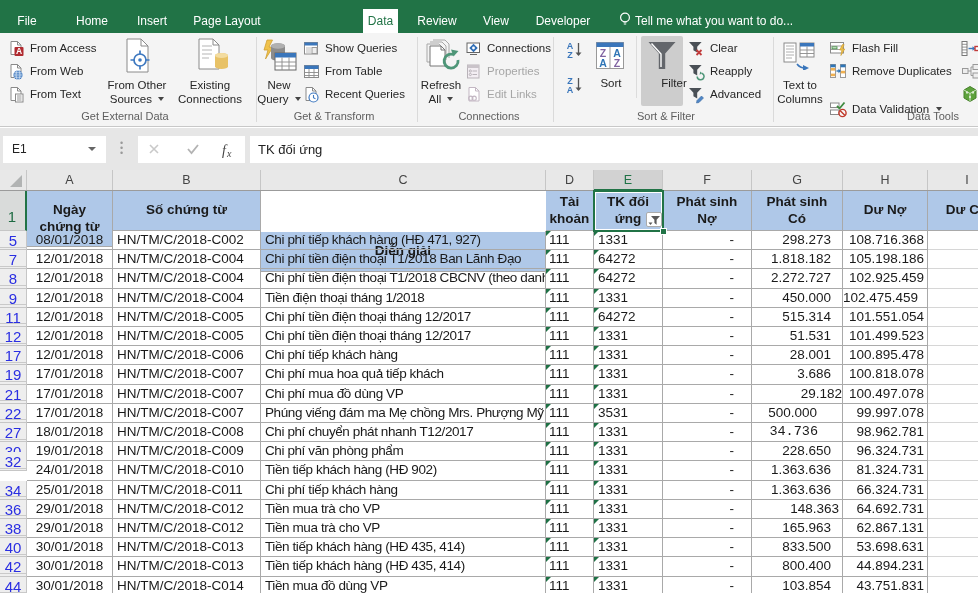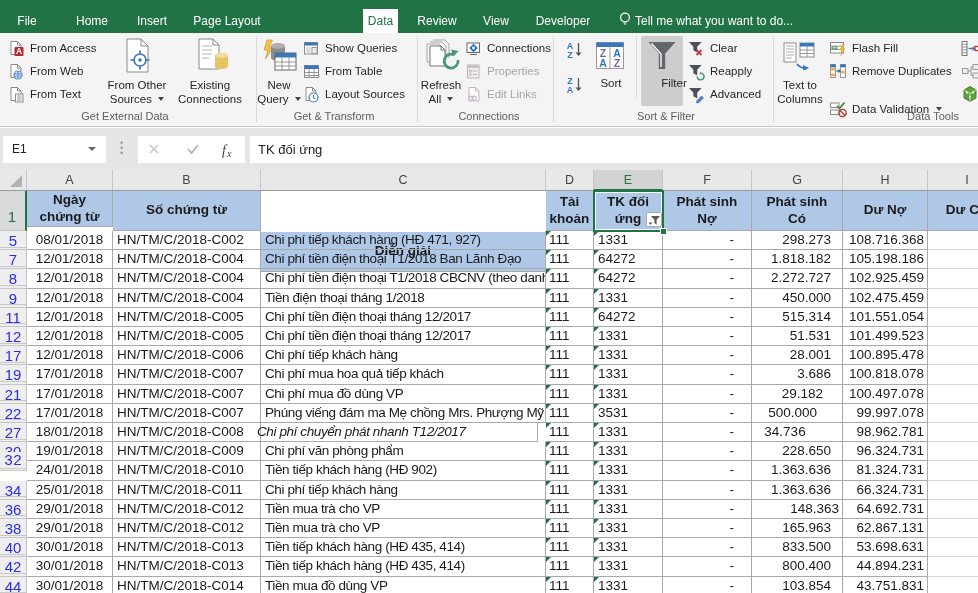--- a/index.html
+++ b/index.html
@@ -137,21 +137,21 @@
       </svg>
       <span>From Table</span>
     </div>
     <div class="sm" style="left:303px;top:50px;">
       <svg width="17" height="17" viewBox="0 0 17 17">
         <path d="M3 1.5 h6.5 l3.5 3.5 v9.5 h-10 z" fill="#fff" stroke="#8a8a8a"></path>
         <path d="M9.5 1.5 v3.5 h3.5" fill="none" stroke="#8a8a8a"></path>
         <circle cx="10.5" cy="11.5" r="4.5" fill="#fff" stroke="#3f79c0" stroke-width="1.2"></circle>
         <path d="M10.5 9 v2.7 l2 1.2" stroke="#3f79c0" stroke-width="1.1" fill="none"></path>
       </svg>
-      <span>Layout Sources</span>
+      <span>Recent Queries</span>
     </div>
     <div class="glabel" style="left:264px;width:140px;">Get &amp; Transform</div>
     <div class="sep" style="left:417px;"></div>
     <svg class="abs" style="left:424px;top:6px;" width="38" height="36" viewBox="0 0 38 36">
 <path d="M3 5 h12 l4 4 v14 h-16 z" fill="none" stroke="#a8a8a8"></path>
 <path d="M6 3 h12 l4 4 v14" fill="none" stroke="#a8a8a8"></path>
 <path d="M9 1 h12 l4 4 v14" fill="none" stroke="#a8a8a8"></path>
 <path d="M6 7 h11 l4 4 v16 h-15 z" fill="#fff" stroke="#777"></path>
 <path d="M17 7 v4 h4" fill="none" stroke="#777"></path>
 <path d="M29.5 15.5 a7 7 0 1 0 4.5 5.5" fill="none" stroke="#4e9678" stroke-width="2.8"></path>
@@ -346,31 +346,31 @@
       <div class="rh" style="top:78.4px;height:19.2px;line-height:19.2px;">8<i style="position:absolute;left:0;right:0;bottom:1.5px;height:1px;background:#c9c9c9"></i></div>
       <div class="rh" style="top:97.60000000000001px;height:19.2px;line-height:19.2px;">9<i style="position:absolute;left:0;right:0;bottom:1.5px;height:1px;background:#c9c9c9"></i></div>
       <div class="rh" style="top:116.80000000000001px;height:19.2px;line-height:19.2px;">11<i style="position:absolute;left:0;right:0;bottom:1.5px;height:1px;background:#c9c9c9"></i></div>
       <div class="rh" style="top:136.0px;height:19.2px;line-height:19.2px;">12<i style="position:absolute;left:0;right:0;bottom:1.5px;height:1px;background:#c9c9c9"></i></div>
       <div class="rh" style="top:155.2px;height:19.2px;line-height:19.2px;">17<i style="position:absolute;left:0;right:0;bottom:1.5px;height:1px;background:#c9c9c9"></i></div>
       <div class="rh" style="top:174.39999999999998px;height:19.2px;line-height:19.2px;">19<i style="position:absolute;left:0;right:0;bottom:1.5px;height:1px;background:#c9c9c9"></i></div>
       <div class="rh" style="top:193.59999999999997px;height:19.2px;line-height:19.2px;">21<i style="position:absolute;left:0;right:0;bottom:1.5px;height:1px;background:#c9c9c9"></i></div>
       <div class="rh" style="top:212.79999999999995px;height:19.2px;line-height:19.2px;">22<i style="position:absolute;left:0;right:0;bottom:1.5px;height:1px;background:#c9c9c9"></i></div>
       <div class="rh" style="top:231.99999999999994px;height:19.2px;line-height:19.2px;">27<i style="position:absolute;left:0;right:0;bottom:1.5px;height:1px;background:#c9c9c9"></i></div>
       <div class="rh" style="top:251.19999999999993px;height:19.2px;line-height:19.2px;">30<i style="position:absolute;left:0;right:0;bottom:1.5px;height:1px;background:#c9c9c9"></i></div>
-      <div class="rh" style="top:261px;height:19.2px;line-height:19.2px;font-family:Liberation Mono, monospace;">32<i style="position:absolute;left:0;right:0;bottom:1.5px;height:1px;background:#c9c9c9"></i></div>
+      <div class="rh" style="top:261px;height:19.2px;line-height:19.2px;">32<i style="position:absolute;left:0;right:0;bottom:1.5px;height:1px;background:#c9c9c9"></i></div>
       <div class="rh" style="top:289.5999999999999px;height:19.2px;line-height:19.2px;">34<i style="position:absolute;left:0;right:0;bottom:1.5px;height:1px;background:#c9c9c9"></i></div>
       <div class="rh" style="top:308.7999999999999px;height:19.2px;line-height:19.2px;">36<i style="position:absolute;left:0;right:0;bottom:1.5px;height:1px;background:#c9c9c9"></i></div>
       <div class="rh" style="top:327.9999999999999px;height:19.2px;line-height:19.2px;">38<i style="position:absolute;left:0;right:0;bottom:1.5px;height:1px;background:#c9c9c9"></i></div>
       <div class="rh" style="top:347.1999999999999px;height:19.2px;line-height:19.2px;">40<i style="position:absolute;left:0;right:0;bottom:1.5px;height:1px;background:#c9c9c9"></i></div>
       <div class="rh" style="top:366.39999999999986px;height:19.2px;line-height:19.2px;">42<i style="position:absolute;left:0;right:0;bottom:1.5px;height:1px;background:#c9c9c9"></i></div>
       <div class="rh" style="top:385.59999999999985px;height:19.2px;line-height:19.2px;">44<i style="position:absolute;left:0;right:0;bottom:1.5px;height:1px;background:#c9c9c9"></i></div>
     </div>
     <div id="grid">
       <div class="r" style="top:0;height:40px;">
-        <div class="c" style="left:0px;width:86px;height:36px;background:#afc8e8;font-weight:bold;text-align:center;display:flex;align-items:center;justify-content:center;line-height:16.5px;">
+        <div class="c" style="left:0px;width:86px;height:56px;background:#afc8e8;font-weight:bold;text-align:center;display:flex;align-items:center;justify-content:center;line-height:16.5px;">
           <span>Ngày<br>chứng từ</span>
         </div>
         <div class="c" style="left:86px;width:148px;height:40px;background:#afc8e8;font-weight:bold;text-align:center;display:flex;align-items:center;justify-content:center;line-height:16.5px;">
           <span>Số chứng từ</span>
         </div>
         <div class="c" style="left:234px;width:285px;height:40px;background:#afc8e8;font-weight:bold;text-align:center;display:flex;align-items:center;justify-content:center;line-height:16.5px;margin-top:41px;">
           <span>Diễn giải</span>
         </div>
         <div class="c" style="left:519px;width:48px;height:40px;background:#afc8e8;font-weight:bold;text-align:center;display:flex;align-items:center;justify-content:center;line-height:16.5px;">
           <span>Tài<br>khoản</span>
@@ -425,21 +425,21 @@
         <div class="c" style="left:901px;width:78px;border-right:1px solid #d6d6d6;border-bottom:1px solid #d6d6d6;"></div>
       </div>
       <div class="r" style="top:97.60000000000001px;">
         <div class="c" style="left:0;width:86px;text-align:center;">12/01/2018</div>
         <div class="c" style="left:86px;width:148px;padding-left:4px;">HN/TM/C/2018-C004</div>
         <div class="c" style="left:234px;width:285px;padding-left:4px;letter-spacing:-0.4px;">Tiền điện thoại tháng 1/2018</div>
         <div class="c" style="left:519px;width:48px;padding-left:3px;"><i class="tri"></i>111</div>
         <div class="c" style="left:567px;width:69px;padding-left:4px;"><i class="tri"></i>1331</div>
         <div class="c" style="left:636px;width:89px;text-align:right;padding-right:17px;">-</div>
         <div class="c" style="left:725px;width:91px;text-align:right;padding-right:11px;">450.000</div>
-        <div class="c" style="left:816px;width:85px;text-align:right;padding-right:3px;">102.475.459</div>
+        <div class="c" style="left:816px;width:85px;text-align:right;padding-right:9px;">102.475.459</div>
         <div class="c" style="left:901px;width:78px;border-right:1px solid #d6d6d6;border-bottom:1px solid #d6d6d6;"></div>
       </div>
       <div class="r" style="top:116.80000000000001px;">
         <div class="c" style="left:0;width:86px;text-align:center;">12/01/2018</div>
         <div class="c" style="left:86px;width:148px;padding-left:4px;">HN/TM/C/2018-C005</div>
         <div class="c" style="left:234px;width:285px;padding-left:4px;letter-spacing:-0.4px;">Chi phí tiền điện thoại tháng 12/2017</div>
         <div class="c" style="left:519px;width:48px;padding-left:3px;"><i class="tri"></i>111</div>
         <div class="c" style="left:567px;width:69px;padding-left:4px;"><i class="tri"></i>64272</div>
         <div class="c" style="left:636px;width:89px;text-align:right;padding-right:17px;">-</div>
         <div class="c" style="left:725px;width:91px;text-align:right;padding-right:11px;">515.314</div>
@@ -479,43 +479,43 @@
         <div class="c" style="left:816px;width:85px;text-align:right;padding-right:3px;">100.818.078</div>
         <div class="c" style="left:901px;width:78px;border-right:1px solid #d6d6d6;border-bottom:1px solid #d6d6d6;"></div>
       </div>
       <div class="r" style="top:193.59999999999997px;">
         <div class="c" style="left:0;width:86px;text-align:center;">17/01/2018</div>
         <div class="c" style="left:86px;width:148px;padding-left:4px;">HN/TM/C/2018-C007</div>
         <div class="c" style="left:234px;width:285px;padding-left:4px;letter-spacing:-0.4px;">Chi phí mua đồ dùng VP</div>
         <div class="c" style="left:519px;width:48px;padding-left:3px;"><i class="tri"></i>111</div>
         <div class="c" style="left:567px;width:69px;padding-left:4px;"><i class="tri"></i>1331</div>
         <div class="c" style="left:636px;width:89px;text-align:right;padding-right:17px;">-</div>
-        <div class="c" style="left:725px;width:91px;text-align:right;padding-right:19px;">29.182</div>
+        <div class="c" style="left:725px;width:91px;text-align:right;padding-right:0;">29.182</div>
         <div class="c" style="left:816px;width:85px;text-align:right;padding-right:3px;">100.497.078</div>
         <div class="c" style="left:901px;width:78px;border-right:1px solid #d6d6d6;border-bottom:1px solid #d6d6d6;"></div>
       </div>
       <div class="r" style="top:212.79999999999995px;">
         <div class="c" style="left:0;width:86px;text-align:center;">17/01/2018</div>
         <div class="c" style="left:86px;width:148px;padding-left:4px;">HN/TM/C/2018-C007</div>
         <div class="c" style="left:234px;width:285px;padding-left:4px;letter-spacing:-0.4px;">Phúng viếng đám ma Mẹ chồng Mrs. Phượng Mỹ</div>
         <div class="c" style="left:519px;width:48px;padding-left:3px;"><i class="tri"></i>111</div>
         <div class="c" style="left:567px;width:69px;padding-left:4px;"><i class="tri"></i>3531</div>
         <div class="c" style="left:636px;width:89px;text-align:right;padding-right:17px;">-</div>
         <div class="c" style="left:725px;width:91px;text-align:right;padding-right:25px;">500.000</div>
         <div class="c" style="left:816px;width:85px;text-align:right;padding-right:3px;">99.997.078</div>
         <div class="c" style="left:901px;width:78px;border-right:1px solid #d6d6d6;border-bottom:1px solid #d6d6d6;"></div>
       </div>
       <div class="r" style="top:231.99999999999994px;">
         <div class="c" style="left:0;width:86px;text-align:center;">18/01/2018</div>
         <div class="c" style="left:86px;width:148px;padding-left:4px;">HN/TM/C/2018-C008</div>
-        <div class="c" style="left:226px;width:285px;padding-left:4px;letter-spacing:-0.4px;font-style:italic;">Chi phí chuyển phát nhanh T12/2017</div>
-        <div class="c" style="left:519px;width:48px;padding-left:3px;"><i class="tri"></i>111</div>
-        <div class="c" style="left:567px;width:69px;padding-left:4px;"><i class="tri"></i>1331</div>
-        <div class="c" style="left:636px;width:89px;text-align:right;padding-right:17px;">-</div>
-        <div class="c" style="left:725px;width:91px;text-align:center;padding-right:24px;">34.736</div>
+        <div class="c" style="left:234px;width:285px;padding-left:4px;letter-spacing:-0.4px;">Chi phí chuyển phát nhanh T12/2017</div>
+        <div class="c" style="left:519px;width:48px;padding-left:3px;"><i class="tri"></i>111</div>
+        <div class="c" style="left:567px;width:69px;padding-left:4px;"><i class="tri"></i>1331</div>
+        <div class="c" style="left:636px;width:89px;text-align:right;padding-right:17px;">-</div>
+        <div class="c" style="left:725px;width:91px;text-align:right;padding-right:24px;font-family:Liberation Mono, monospace;">34.736</div>
         <div class="c" style="left:816px;width:85px;text-align:right;padding-right:3px;">98.962.781</div>
         <div class="c" style="left:901px;width:78px;border-right:1px solid #d6d6d6;border-bottom:1px solid #d6d6d6;"></div>
       </div>
       <div class="r" style="top:251.19999999999993px;">
         <div class="c" style="left:0;width:86px;text-align:center;">19/01/2018</div>
         <div class="c" style="left:86px;width:148px;padding-left:4px;">HN/TM/C/2018-C009</div>
         <div class="c" style="left:234px;width:285px;padding-left:4px;letter-spacing:-0.4px;">Chi phí văn phòng phẩm</div>
         <div class="c" style="left:519px;width:48px;padding-left:3px;"><i class="tri"></i>111</div>
         <div class="c" style="left:567px;width:69px;padding-left:4px;"><i class="tri"></i>1331</div>
         <div class="c" style="left:636px;width:89px;text-align:right;padding-right:17px;">-</div>

